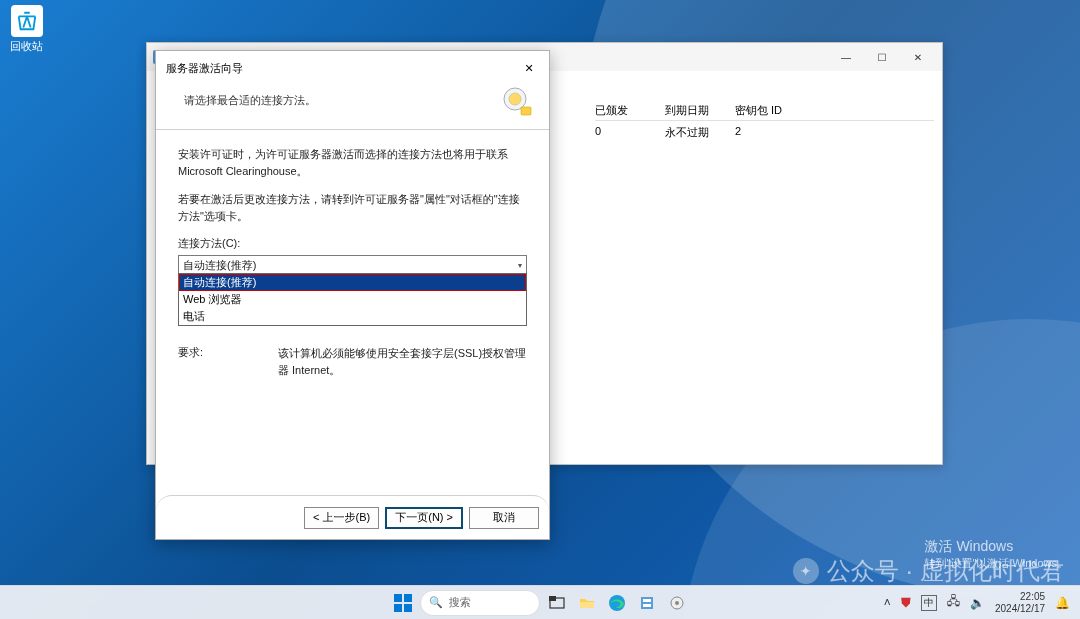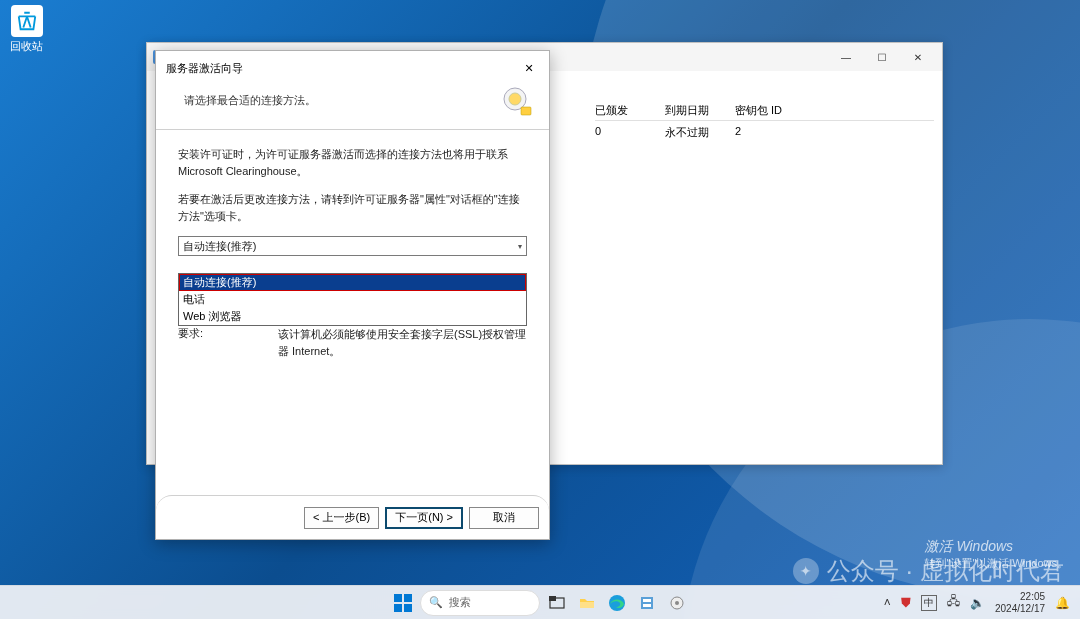--- a/index.html
+++ b/index.html
@@ -91,21 +91,21 @@
       min-width: 70px; height: 22px; border: 1px solid #888; background: #fdfdfd;
       font-size: 11px; display: flex; align-items: center; justify-content: center;
       padding: 0 8px;
     }
     .btn.default { border: 2px solid #0c4a6e; }
 
     
     .activate-watermark {
       position: absolute; right: 12px; bottom: 48px; text-align: left; color: rgba(255,255,255,0.72);
     }
-    .activate-watermark .l1 { font-size: 14px; font-style: italic; }
+    .activate-watermark .l1 { font-size: 14px; }
     .activate-watermark .l2 { font-size: 11px; }
     .brand-watermark {
       position: absolute; right: 16px; bottom: 32px; color: rgba(255,255,255,0.6);
       font-size: 24px; font-weight: 300; display: flex; align-items: center; gap: 8px;
     }
     .brand-watermark .wicon { width: 26px; height: 26px; border-radius: 50%; background: rgba(255,255,255,0.3); display:flex;align-items:center;justify-content:center; font-size:14px;}
 
     
     .taskbar {
       position: absolute; left: 0; right: 0; bottom: 0; height: 34px;
@@ -182,34 +182,35 @@
       <svg viewBox="0 0 36 36">
           <circle cx="16" cy="14" r="11" fill="#f4f4f4" stroke="#aab" stroke-width="1"></circle>
           <circle cx="16" cy="14" r="6" fill="#ffd966" stroke="#cc9" stroke-width="1"></circle>
           <rect x="22" y="22" width="10" height="8" rx="1" fill="#ffcf40" stroke="#b90" stroke-width="0.5"></rect>
         </svg>
     </div>
   </div>
   <div class="wizard-body">
     <p>安装许可证时，为许可证服务器激活而选择的连接方法也将用于联系 Microsoft Clearinghouse。</p>
     <p>若要在激活后更改连接方法，请转到许可证服务器"属性"对话框的"连接方法"选项卡。</p>
+    <div class="label">连接方法(C):</div>
     <div class="combo">
       <span>自动连接(推荐)</span>
       <span class="arrow">▾</span>
     </div>
     <div class="req-row">
       <div class="k">要求:</div>
       <div class="v">该计算机必须能够使用安全套接字层(SSL)授权管理器 Internet。</div>
     </div>
   </div>
 
   <div class="dropdown">
     <div class="opt sel">自动连接(推荐)</div>
+    <div class="opt">Web 浏览器</div>
     <div class="opt">电话</div>
-    <div class="opt">Web 浏览器</div>
   </div>
   <div class="wizard-footer">
     <div class="btn">&lt; 上一步(B)</div>
     <div class="btn default">下一页(N) &gt;</div>
     <div class="btn">取消</div>
   </div>
 </div>
 
 <div class="activate-watermark">
   <div class="l1">激活 Windows</div>

